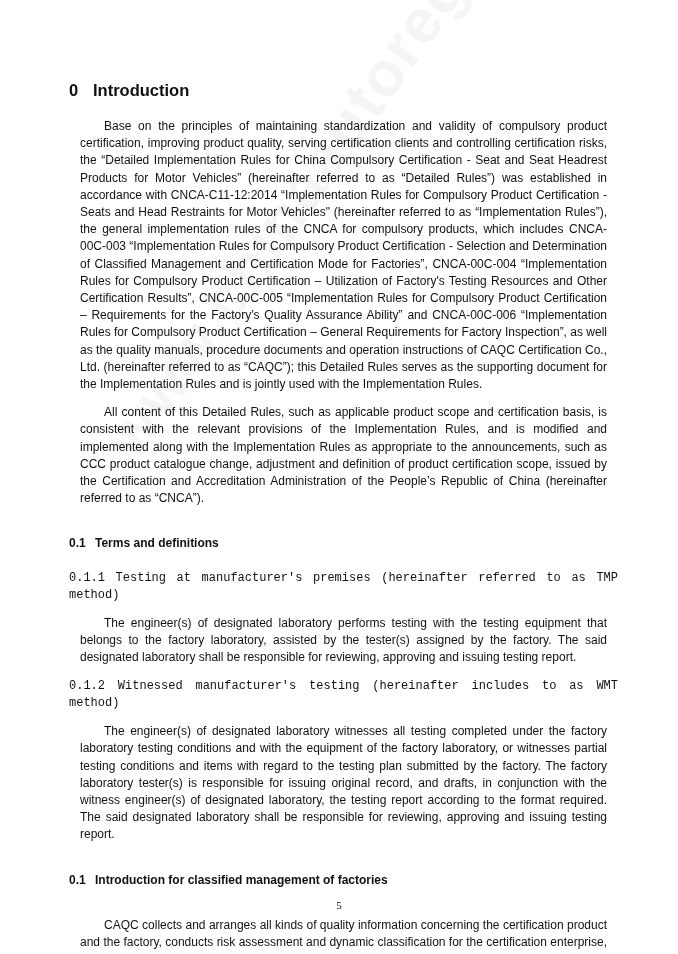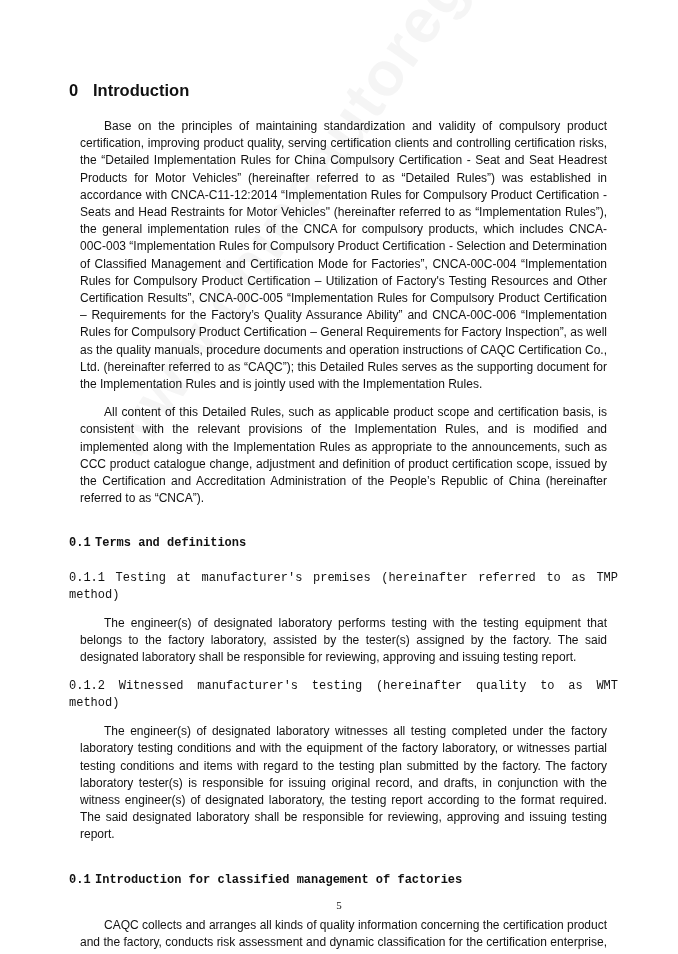--- a/index.html
+++ b/index.html
@@ -9,21 +9,21 @@
   .watermark { position: absolute; left: 90px; top: 430px; width: 620px;
                transform: rotate(-55deg); transform-origin: 0 0;
                font-family: "Liberation Sans", sans-serif; font-size: 62px; font-weight: bold;
                color: rgba(200,200,200,0.18); white-space: nowrap; letter-spacing: 2px;
                pointer-events: none; z-index: 0; }
   .content { position: absolute; left: 69px; top: 80px; width: 549px; z-index: 1; }
   h1 { font-size: 16.5px; font-weight: bold; margin: 0 0 18px 0; line-height: 20px; }
   h1 .num { display: inline-block; width: 24px; }
   p { margin: 11px; font-size: 12px; line-height: 17.2px; text-align: justify; }
   p.indent { text-indent: 24px; }
-  h2 { font-size: 12px; font-weight: bold; margin: 0; line-height: 17.2px; font-family: Liberation Mono, monospace; }
+  h2 { font-size: 12px; font-weight: bold; margin: 0; line-height: 17.2px; }
   h2 .num { display: inline-block; width: 26px; }
   .gap { height: 17px; }
   .sub { font-size: 12px; line-height: 17.2px; margin: 0; font-family: Liberation Mono, monospace; }
   .page-number { position: absolute; left: 0; width: 678px; top: 899px; text-align: center;
                  font-family: "Liberation Serif", serif; font-size: 11px; z-index: 1; }
 </style>
 </head>
 <body>
 
 <div class="page">
@@ -34,21 +34,21 @@
 
     <p class="indent">Base on the principles of maintaining standardization and validity of compulsory product certification, improving product quality, serving certification clients and controlling certification risks, the “Detailed Implementation Rules for China Compulsory Certification - Seat and Seat Headrest Products for Motor Vehicles” (hereinafter referred to as “Detailed Rules”) was established in accordance with CNCA-C11-12:2014 “Implementation Rules for Compulsory Product Certification - Seats and Head Restraints for Motor Vehicles" (hereinafter referred to as “Implementation Rules”), the general implementation rules of the CNCA for compulsory products, which includes CNCA-00C-003 “Implementation Rules for Compulsory Product Certification - Selection and Determination of Classified Management and Certification Mode for Factories”, CNCA-00C-004 “Implementation Rules for Compulsory Product Certification – Utilization of Factory's Testing Resources and Other Certification Results”, CNCA-00C-005 “Implementation Rules for Compulsory Product Certification – Requirements for the Factory’s Quality Assurance Ability” and CNCA-00C-006 “Implementation Rules for Compulsory Product Certification – General Requirements for Factory Inspection”, as well as the quality manuals, procedure documents and operation instructions of CAQC Certification Co., Ltd. (hereinafter referred to as “CAQC”); this Detailed Rules serves as the supporting document for the Implementation Rules and is jointly used with the Implementation Rules.</p>
     <p class="indent">All content of this Detailed Rules, such as applicable product scope and certification basis, is consistent with the relevant provisions of the Implementation Rules, and is modified and implemented along with the Implementation Rules as appropriate to the announcements, such as CCC product catalogue change, adjustment and definition of product certification scope, issued by the Certification and Accreditation Administration of the People’s Republic of China (hereinafter referred to as “CNCA”).</p>
 
     <div class="gap"></div>
     <h2><span class="num">0.1</span><span>Terms and definitions</span></h2>
     <div class="gap"></div>
 
     <p class="sub">0.1.1 Testing at manufacturer's premises (hereinafter referred to as TMP method)</p>
     <p class="indent">The engineer(s) of designated laboratory performs testing with the testing equipment that belongs to the factory laboratory, assisted by the tester(s) assigned by the factory. The said designated laboratory shall be responsible for reviewing, approving and issuing testing report.</p>
-    <p class="sub">0.1.2 Witnessed manufacturer's testing (hereinafter quality to as WMT method)</p>
+    <p class="sub">0.1.2 Witnessed manufacturer's testing (hereinafter includes to as WMT method)</p>
     <p class="indent">The engineer(s) of designated laboratory witnesses all testing completed under the factory laboratory testing conditions and with the equipment of the factory laboratory, or witnesses partial testing conditions and items with regard to the testing plan submitted by the factory. The factory laboratory tester(s) is responsible for issuing original record, and drafts, in conjunction with the witness engineer(s) of designated laboratory, the testing report according to the format required. The said designated laboratory shall be responsible for reviewing, approving and issuing testing report.</p>
 
     <div class="gap"></div>
     <h2><span class="num">0.1</span><span>Introduction for classified management of factories</span></h2>
     <div class="gap"></div>
 
     <p class="indent">CAQC collects and arranges all kinds of quality information concerning the certification product and the factory, conducts risk assessment and dynamic classification for the certification enterprise, in accordance with CNCA-00C-003 “Implementation Rules for Compulsory Product Certification - Selection and Determination of Classified Management and Certification Mode for Factories”, and takes differentiated management modes and risk control measures for the enterprises of different</p>
   </div>
 
   <div class="page-number">5</div>

